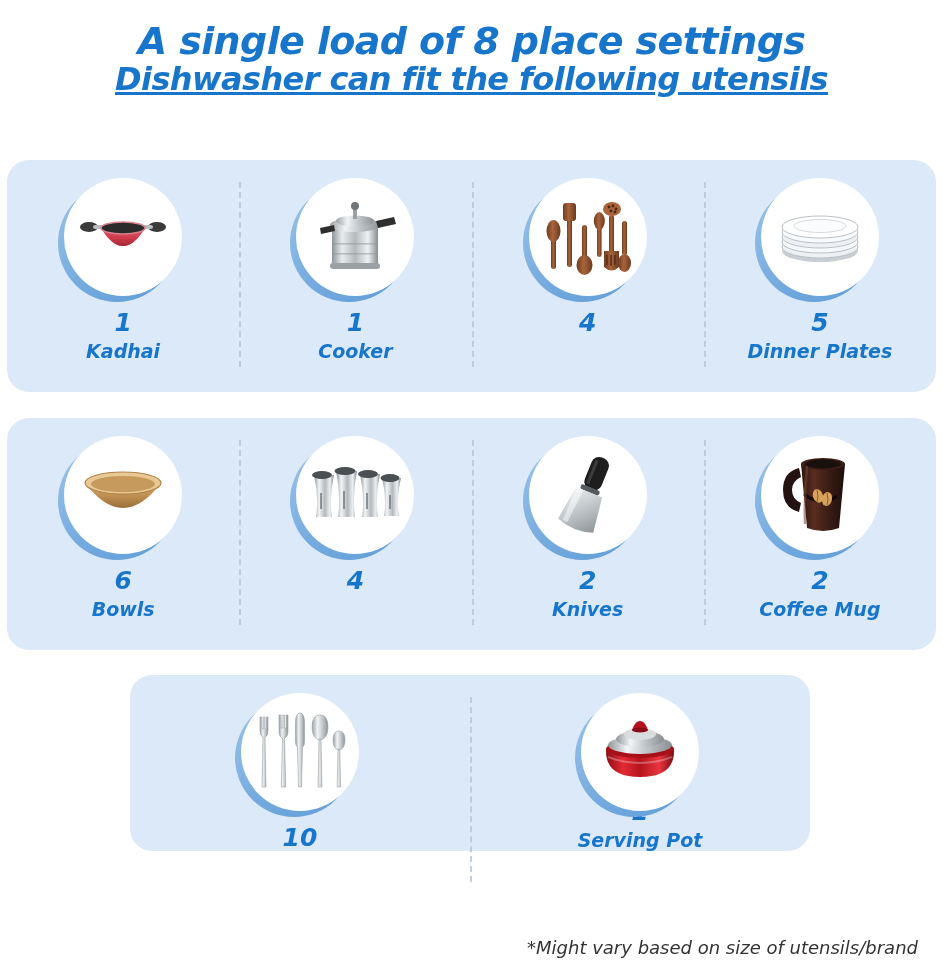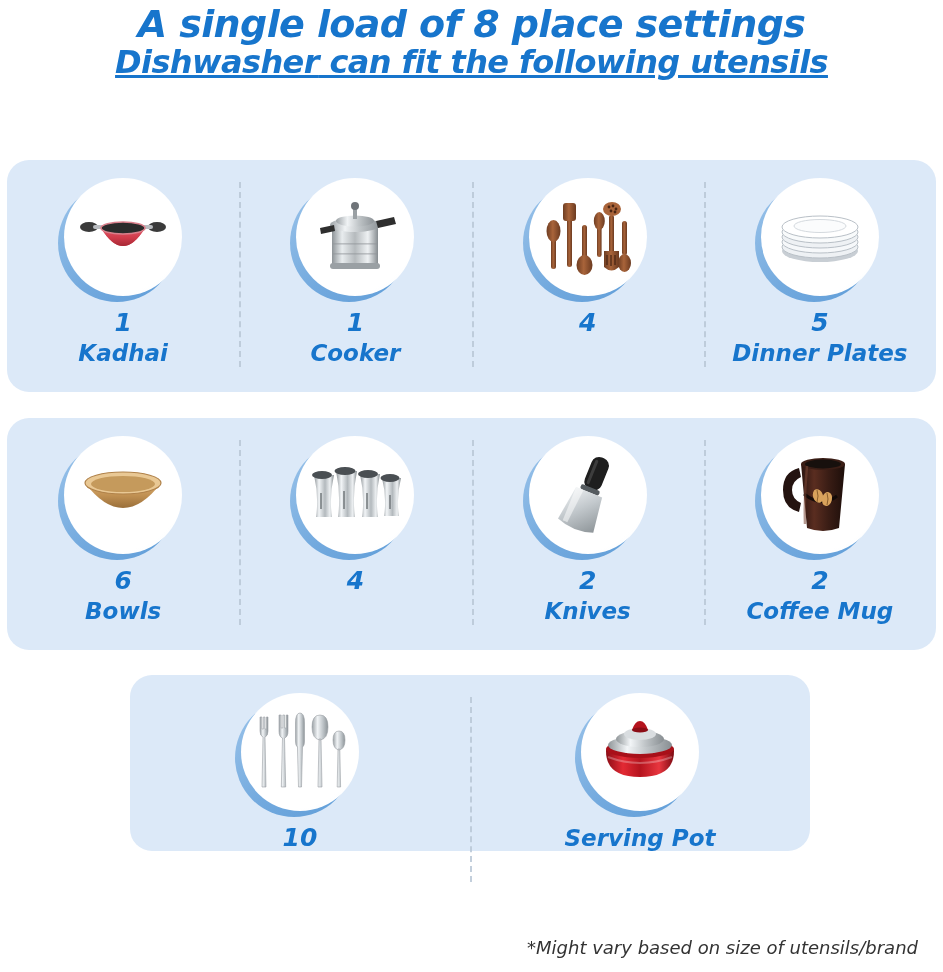--- a/index.html
+++ b/index.html
@@ -14,21 +14,21 @@
 
   
   .title{
     position:absolute;left:0;top:0;width:943px;
     text-align:center;
     color:#1775cc;
     font-style:italic;
     font-weight:bold;
     letter-spacing:-0.6px;
     line-height:1.08;
-    padding-top:4px;
+    padding-top:21px;
     font-size:38px;
   }
   .title .l1{display:block;font-size:38px;}
   .title .l2{display:block;font-size:32px;text-decoration:underline;}
   .title .reg{font-weight:600;}
   .title .hv{font-weight:bold;}
 
   
   .panel{
     position:absolute;
@@ -91,21 +91,21 @@
     margin-top:14px;
     color:#1775cc;
     font-weight:bold;font-style:italic;
     font-size:25px;
     line-height:1;
   }
   .name{
     margin-top:6px;
     color:#1775cc;
     font-weight:bold;font-style:italic;
-    font-size:23px;
+    font-size:19px;
     line-height:1.08;
     text-align:center;
     white-space:nowrap;
   }
 
   
   .footnote{
     position:absolute;
     right:25px;bottom:14px;
     color:#333333;

